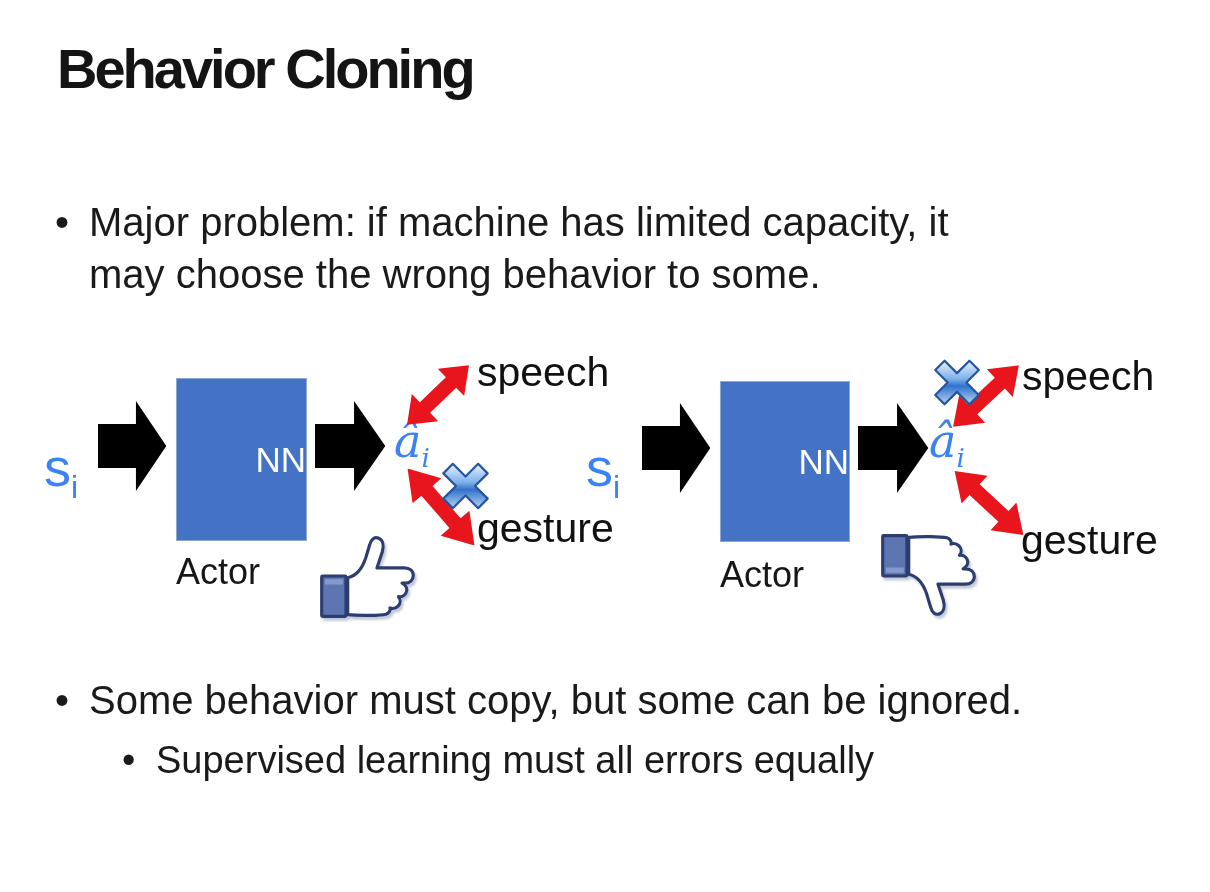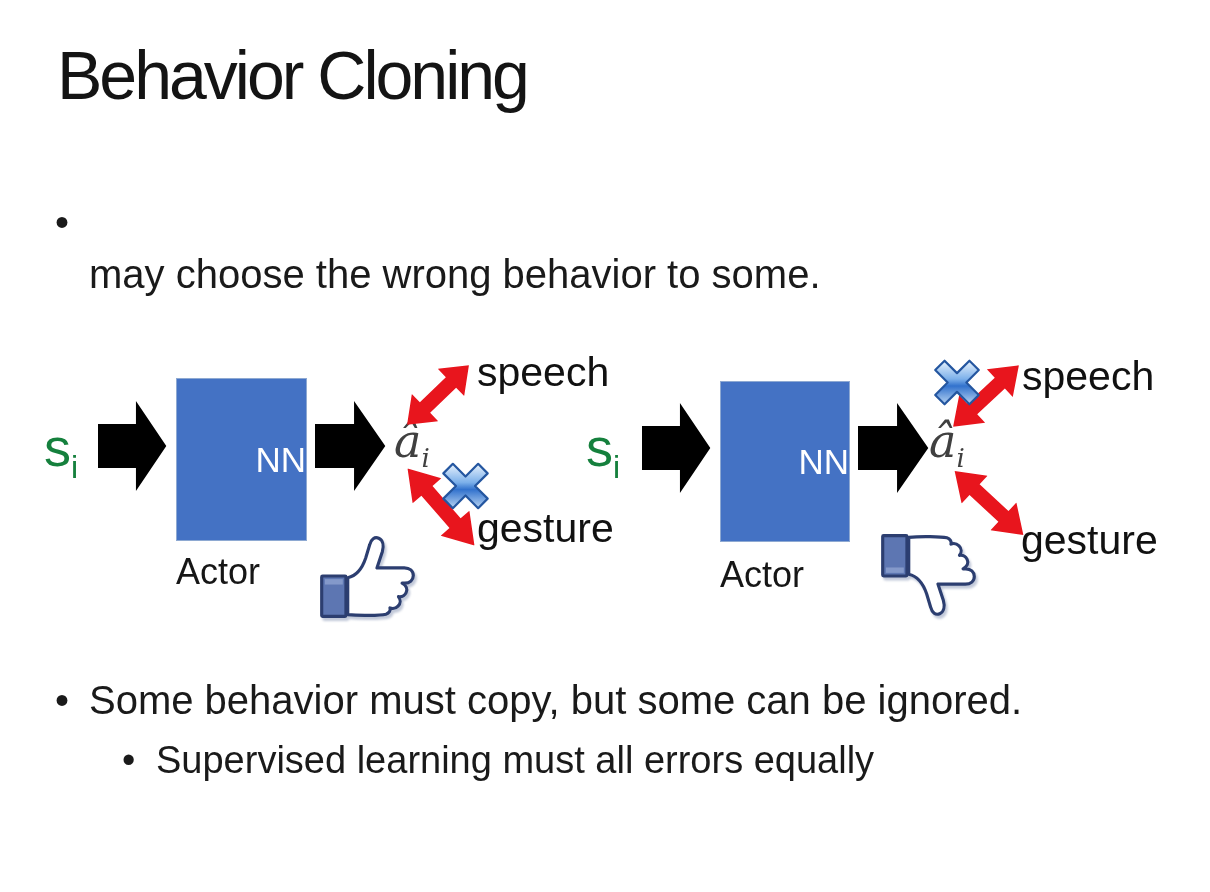--- a/index.html
+++ b/index.html
@@ -3,60 +3,60 @@
 <meta charset="utf-8">
 <style>
   html,body{margin:0;padding:0;background:#fff;}
   .slide{
     position:relative; width:1210px; height:892px; background:#ffffff;
     font-family:"Liberation Sans", sans-serif; color:var(--text-color,#1a1a1a);
     overflow:hidden;
   }
   .abs{position:absolute;}
   .title{
-    font-size:68px; font-weight:400; letter-spacing:-3px; color:#141414;
+    font-size:56px; font-weight:700; letter-spacing:-3px; color:#141414;
     white-space:nowrap; line-height:1.1;
   }
   .bullet{display:flex; align-items:flex-start;}
   .bullet .marker{width:34px; flex:0 0 34px;}
   .b-main{font-size:40px; line-height:52px;}
   .b-sub{font-size:38px; line-height:48px;}
   .btext{white-space:nowrap;}
   .nnbox{
     background:var(--box-fill,#4472c4);
     border:1.5px solid var(--box-border,#8ea9d2);
     display:flex; align-items:center; justify-content:flex-end;
     box-sizing:border-box;
   }
   .nnbox .nnlabel{color:var(--box-text,#fff); font-size:35px;}
   .caption{font-size:36px; text-align:left; color:#161616;}
-  .silabel{font-size:54px; white-space:nowrap; color:#15803d;}
+  .silabel{font-size:54px; white-space:nowrap; color:#3b82f6;margin-top:20px;}
   .silabel sub{font-size:32px; line-height:0;}
-  .ahat{font-family:"DejaVu Serif", serif; font-style:italic; font-size:46px; color:#404040; white-space:nowrap;}
+  .ahat{font-family:"DejaVu Serif", serif; font-style:italic; font-size:46px; color:#3b82f6; white-space:nowrap;}
   .ahat sub{font-size:26px; line-height:0;}
   .armlabel{font-size:41px; color:#111; white-space:nowrap;}
   .barrow{fill:var(--black-arrow,#000);}
   .rarrow{fill:var(--red-arrow,#e8151d);}
   .thumb{filter:drop-shadow(2.5px 3px 1px rgba(120,135,170,.45));}
   .thumb-hand{fill:#ffffff; stroke:var(--thumb-outline,#2c3e70); stroke-width:3.5; stroke-linejoin:round;}
   .thumb-cuff{fill:var(--thumb-cuff,#5d76b2); stroke:var(--thumb-outline,#2c3e70); stroke-width:3.5;}
   .xmark path, .xmark polygon{stroke:#2456a0; stroke-width:4; stroke-linejoin:round;}
   svg{display:block;}
 </style>
 </head>
 <body>
 
 <div class="slide">
 
   <div class="abs title" style="left:57px; top:38px;">Behavior Cloning</div>
 
   <div class="abs bullet b-main" style="left:55px; top:196px;">
     <span class="marker">•</span>
     <div class="btext">
-      <br>
+      <span>Major problem: if machine has limited capacity, it</span><br>
       <span>may choose the wrong behavior to some.</span>
     </div>
   </div>
 
   <div class="abs silabel" style="left:44px; top:416px;"><span>s</span><sub>i</sub></div>
 
   <svg class="abs" style="left:98px; top:398px;" width="69" height="96" viewBox="0 0 100 100" preserveAspectRatio="none">
     <polygon class="barrow" points="0,27 55,27 55,3 99,50 55,97 55,73 0,73"></polygon>
   </svg>
 

